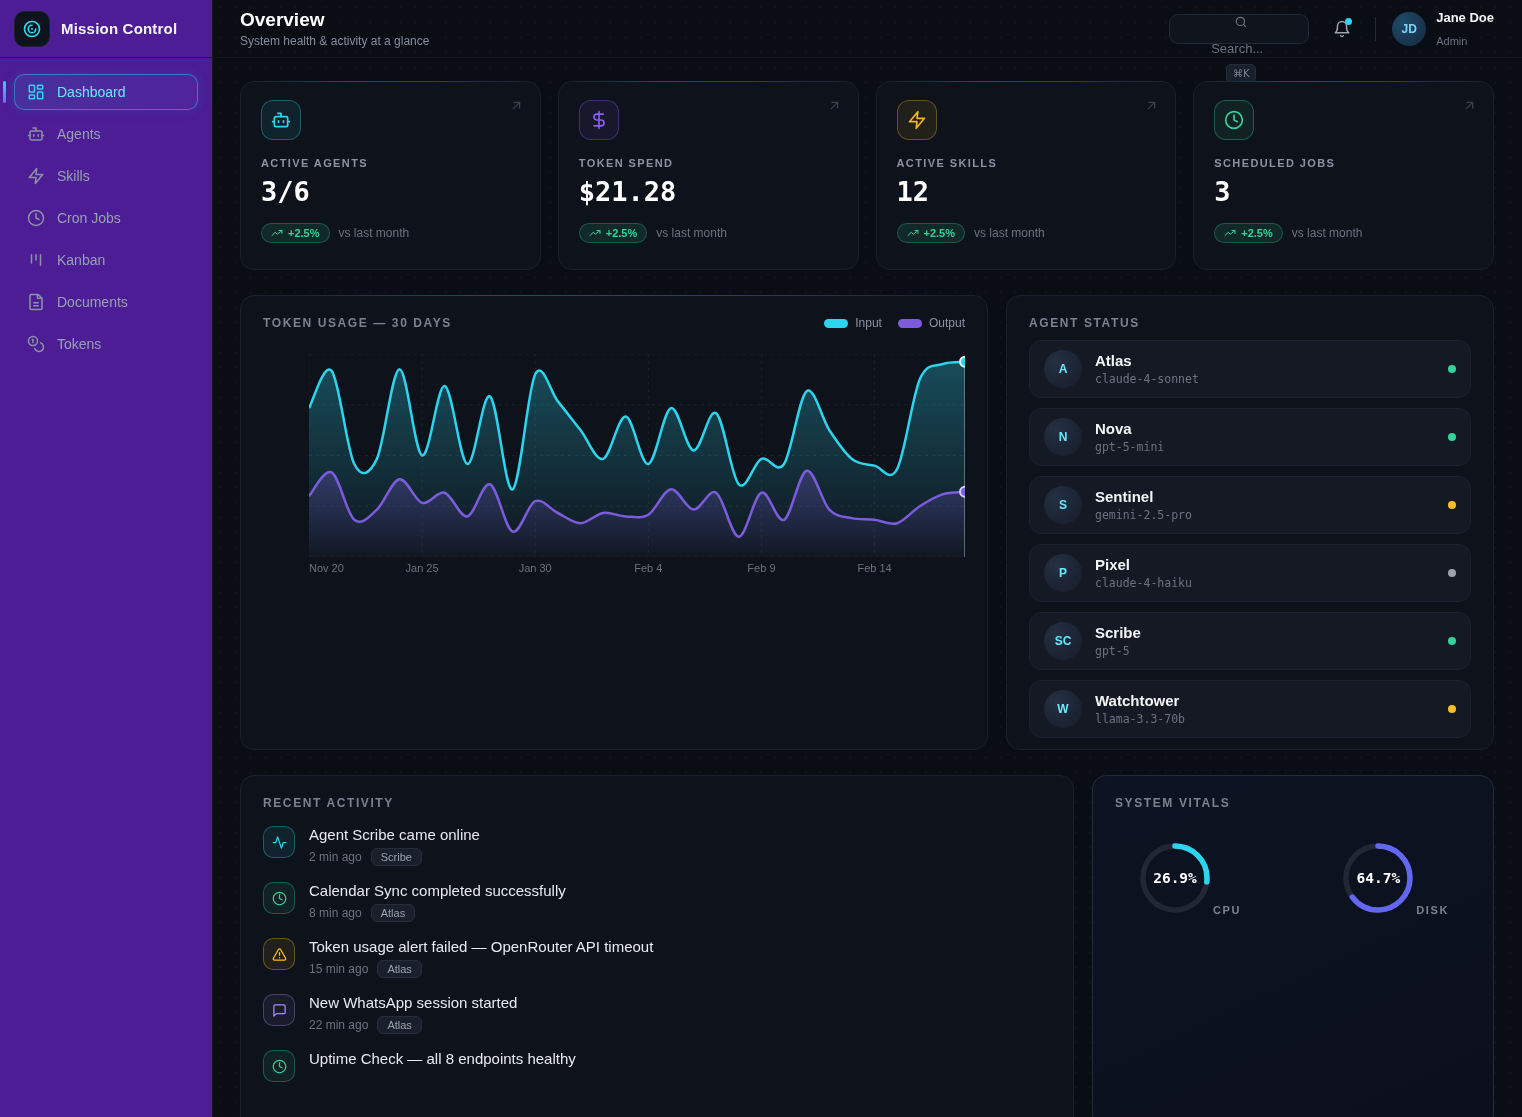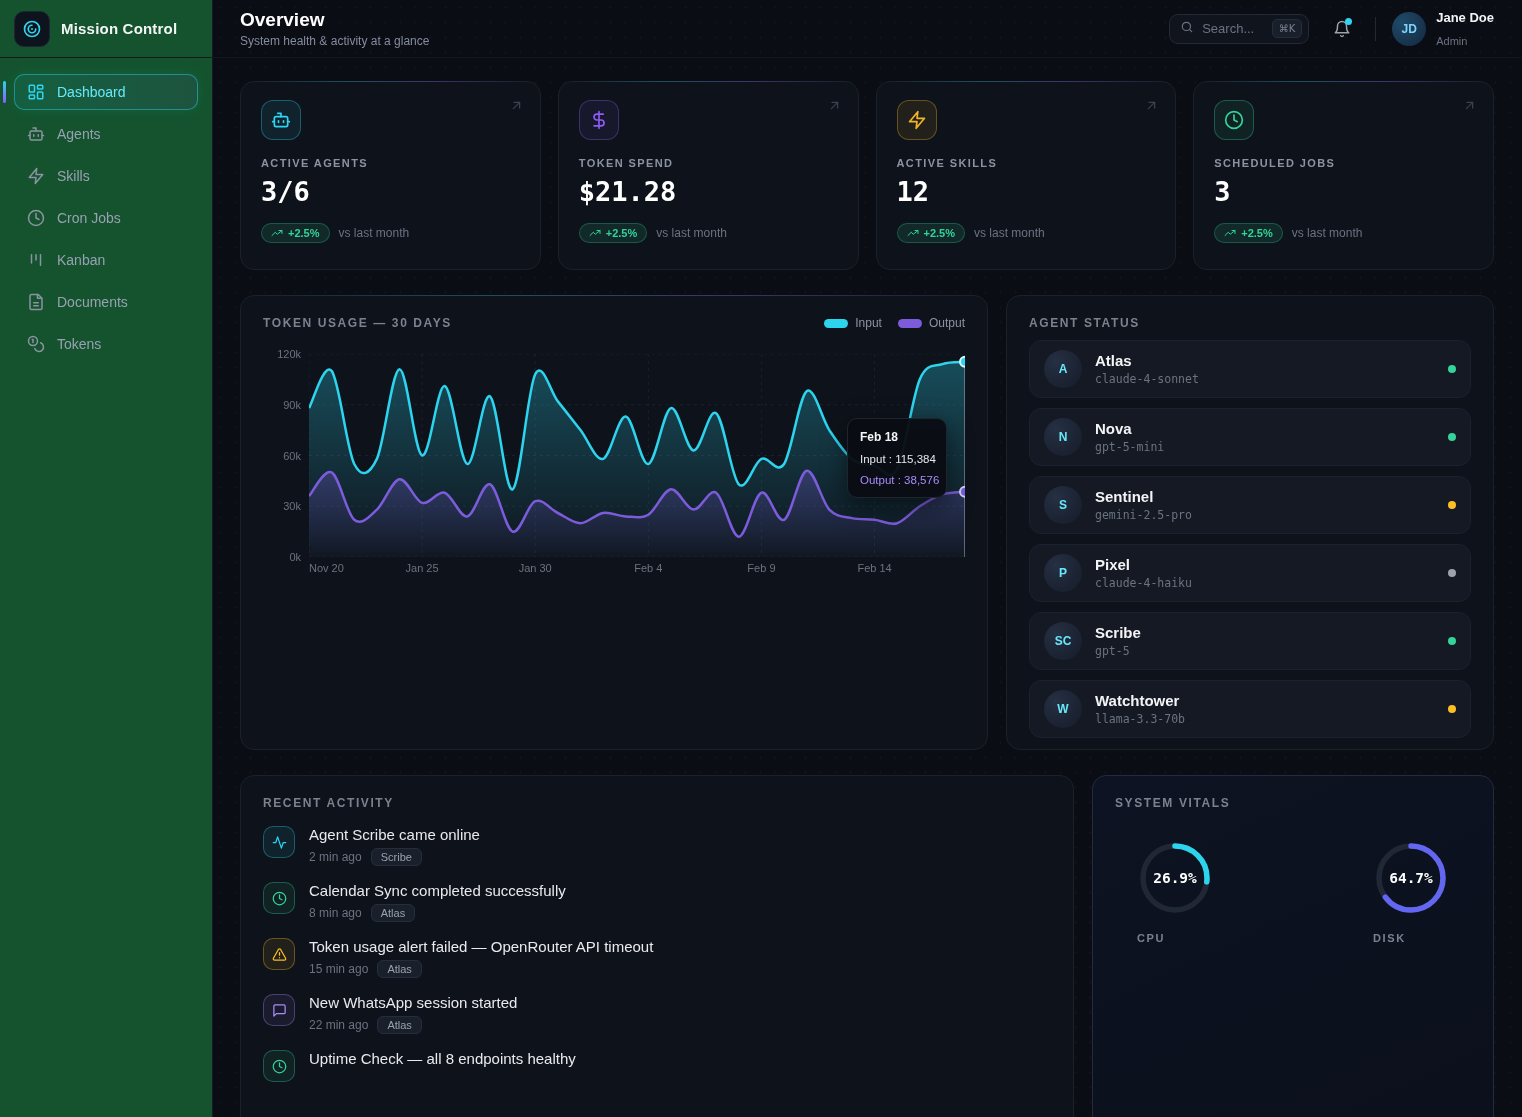--- a/index.html
+++ b/index.html
@@ -1,40 +1,40 @@
 <!DOCTYPE html>
 <html><head>
 <meta charset="utf-8">
 <style>
   * { margin:0; padding:0; box-sizing:border-box; }
   html,body { background:#05070d; }
   body { font-family:"Liberation Sans", sans-serif; color:#e5e7eb; }
   .app { width:1522px; height:1117px; display:flex; overflow:hidden; background:#0a0d14; }
 
   
-  .sidebar { width:213px; min-width:213px; background:#14532d; border-right:1px solid #151b26; display:flex; flex-direction:column; }
+  .sidebar { width:213px; min-width:213px; background:#4c1d95; border-right:1px solid #151b26; display:flex; flex-direction:column; }
   .brand { height:58px; display:flex; align-items:center; gap:11px; padding:0 14px; border-bottom:1px solid #131927; }
   .brand-logo { width:36px; height:36px; border-radius:10px; background:#0e141d; border:1px solid #1d2532; display:flex; align-items:center; justify-content:center; color:#2fd4f0; }
   .brand-name { font-size:15px; font-weight:bold; color:#f3f4f6; letter-spacing:.2px; }
   .nav { padding:16px 14px; display:flex; flex-direction:column; gap:6px; }
   .nav-item { position:relative; display:flex; align-items:center; gap:12px; height:36px; padding:0 12px; border-radius:10px; color:#98a1b3; font-size:14px; cursor:pointer; border:1px solid transparent; }
   .nav-item .nicon { display:flex; color:#8b93a3; }
   .nav-item.active { background:linear-gradient(90deg, rgba(34,211,238,.10), rgba(124,92,219,.10)); border:1px solid rgba(45,212,240,.45); color:#67e8f9; box-shadow:0 0 14px rgba(34,211,238,.10); }
   .nav-item.active .nicon { color:#2fd4f0; }
   .nav-item.active::before { content:""; position:absolute; left:-12px; top:6px; bottom:6px; width:3px; border-radius:3px; background:linear-gradient(180deg,#2fd4f0,#8b5cf6); }
 
   
   .main { flex:1; display:flex; flex-direction:column; background:
       radial-gradient(rgba(255,255,255,.022) 1px, transparent 1.4px);
     background-size:15px 15px; background-color:#0a0d14; }
   .topbar { height:58px; min-height:58px; display:flex; align-items:center; justify-content:space-between; padding:0 28px 0 27px; border-bottom:1px solid #121722; }
   .page-title { font-size:19px; font-weight:bold; color:#fff; }
   .page-sub { font-size:12px; color:#848d9d; margin-top:3px; }
   .topbar-right { display:flex; align-items:center; gap:16px; }
-  .search { display:flex; align-items:center; gap:8px; width:140px; height:30px; background:#0f141d; border:1px solid #222938; border-radius:9px; padding:0 6px 0 10px; color:#6b7280; }
+  .search { display:flex; align-items:center; gap:8px; width:140px; height:30px; background:#0f141d; border:1px solid #222938; border-radius:9px; padding:0 6px 0 10px; color:#6b7280;flex-direction:column; }
   .search input { flex:1; width:60px; background:transparent; border:none; outline:none; color:#aeb6c4; font-size:13px; font-family:"Liberation Sans",sans-serif; }
   .search input::placeholder { color:#6b7280; }
   .kbd { font-family:"DejaVu Sans",sans-serif; font-size:10px; color:#7a828f; background:#1a202b; border:1px solid #262d3a; border-radius:5px; padding:3px 6px; }
   .bell { position:relative; width:34px; height:34px; display:flex; align-items:center; justify-content:center; color:#9ca3af; cursor:pointer; }
   .bell-dot { position:absolute; top:6px; right:7px; width:7px; height:7px; border-radius:50%; background:#2fd4f0; }
   .vdiv { width:1px; height:24px; background:#222836; }
   .user { display:flex; align-items:center; gap:10px; cursor:pointer; }
   .avatar { width:34px; height:34px; border-radius:50%; background:radial-gradient(circle at 30% 30%, #1f4a68, #14283f); color:#7dd3fc; font-size:12px; font-weight:bold; display:flex; align-items:center; justify-content:center; }
   .user-name { font-size:13px; color:#f3f4f6; font-weight:bold; }
   .user-role { font-size:11px; color:#6b7280; margin-top:10px; }
@@ -93,21 +93,21 @@
   .act-row { display:flex; gap:14px; margin-top:16px; }
   .act-tile { width:32px; height:32px; min-width:32px; border-radius:10px; border:1px solid; display:flex; align-items:center; justify-content:center; }
   .act-title { font-size:15px; color:#e8eaee; }
   .act-meta { display:flex; align-items:center; gap:9px; margin-top:5px; }
   .act-time { font-size:12px; color:#6b7280; }
   .act-tag { font-size:11px; color:#9aa1ad; background:#1a202b; border:1px solid #262d3a; border-radius:6px; padding:2px 9px; }
 
   .vitals-card { padding:20px 22px; background:linear-gradient(155deg,#0d1322,#0b0f1a); border:1px solid #232b40; overflow:hidden; }
   .vitals-card::before { background:linear-gradient(90deg, rgba(45,212,240,.5), rgba(139,92,246,.55)); left:10px; right:10px; }
   .gauges { display:flex; justify-content:space-between; padding:0 22px; margin-top:30px; }
-  .gauge { display:flex; flex-direction:column; align-items:flex-start; }
+  .gauge { display:flex; flex-direction:row; align-items:flex-end; }
   .gauge-ring { position:relative; width:76px; height:76px; }
   .gauge-ring svg { width:76px; height:76px; display:block; }
   .gauge-val { position:absolute; inset:0; display:flex; align-items:center; justify-content:center; font-family:"DejaVu Sans Mono",monospace; font-size:14.5px; font-weight:bold; color:#fff; }
   .gauge-label { margin-top:16px; font-size:11px; font-weight:bold; letter-spacing:1.6px; color:#7a828f; }
 
   svg.ic { fill:none; stroke:currentColor; stroke-width:2; stroke-linecap:round; stroke-linejoin:round; }
 </style>
 </head>
 <body>
 
@@ -346,27 +346,20 @@
                 <span class="legend-swatch" style="background: rgb(45, 212, 238);"></span>
                 <span>Input</span>
               </div>
               <div class="legend-item">
                 <span class="legend-swatch" style="background: rgb(124, 92, 219);"></span>
                 <span>Output</span>
               </div>
             </div>
           </div>
           <div class="chart-wrap">
-            <div class="y-axis">
-              <span style="top:0%">120k</span>
-              <span style="top:25%">90k</span>
-              <span style="top:50%">60k</span>
-              <span style="top:75%">30k</span>
-              <span style="top:100%">0k</span>
-            </div>
             <div class="plot">
               <svg id="usage-svg" viewBox="0 0 658 203" preserveAspectRatio="none">
                 <defs>
                   <linearGradient id="gInput" x1="0" y1="0" x2="0" y2="1">
                     <stop offset="0" stop-color="#2dd4ee" stop-opacity="0.30"></stop>
                     <stop offset="1" stop-color="#2dd4ee" stop-opacity="0.02"></stop>
                   </linearGradient>
                   <linearGradient id="gOutput" x1="0" y1="0" x2="0" y2="1">
                     <stop offset="0" stop-color="#7c5cdb" stop-opacity="0.30"></stop>
                     <stop offset="1" stop-color="#7c5cdb" stop-opacity="0.02"></stop>
@@ -395,25 +388,20 @@
               </svg>
             </div>
             <div class="x-axis">
               <span style="left:0%">Nov 20</span>
               <span style="left:17.24%">Jan 25</span>
               <span style="left:34.48%">Jan 30</span>
               <span style="left:51.72%">Feb 4</span>
               <span style="left:68.97%">Feb 9</span>
               <span style="left:86.21%">Feb 14</span>
             </div>
-            <div class="tooltip">
-              <div class="tt-title">Feb 18</div>
-              <div class="tt-row">Input : 115,384</div>
-              <div class="tt-row output">Output : 38,576</div>
-            </div>
           </div>
         </div>
 
         <div class="card agents-card">
           <div class="sec-title">AGENT STATUS</div>
 
           <div class="agent-row">
             <div class="agent-av">A</div>
             <div>
                 <div class="agent-name">Atlas</div>

